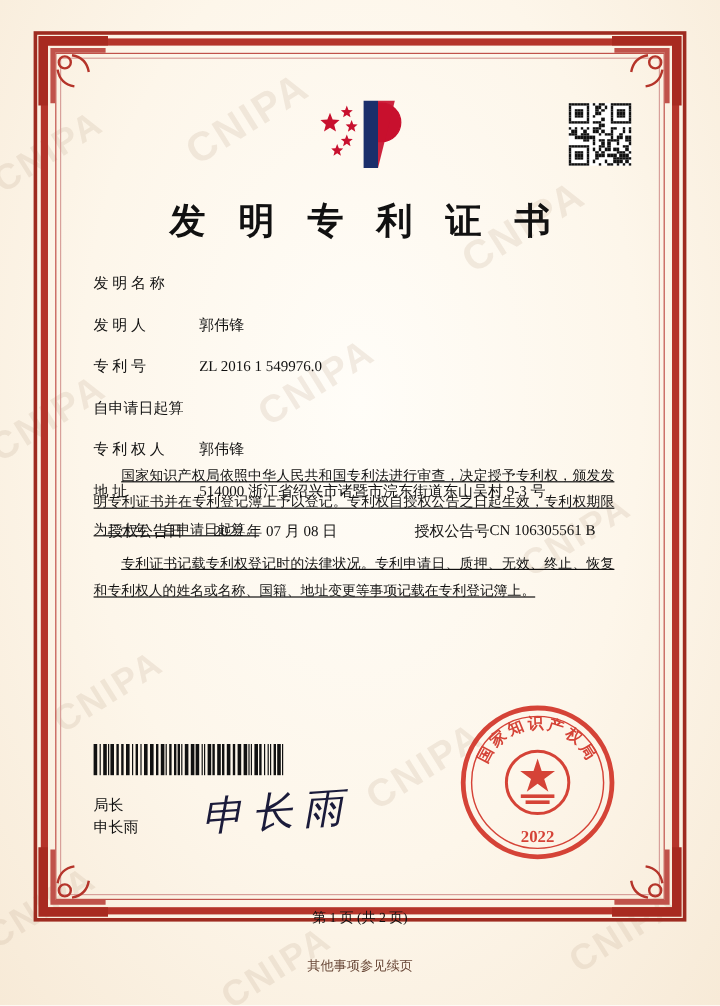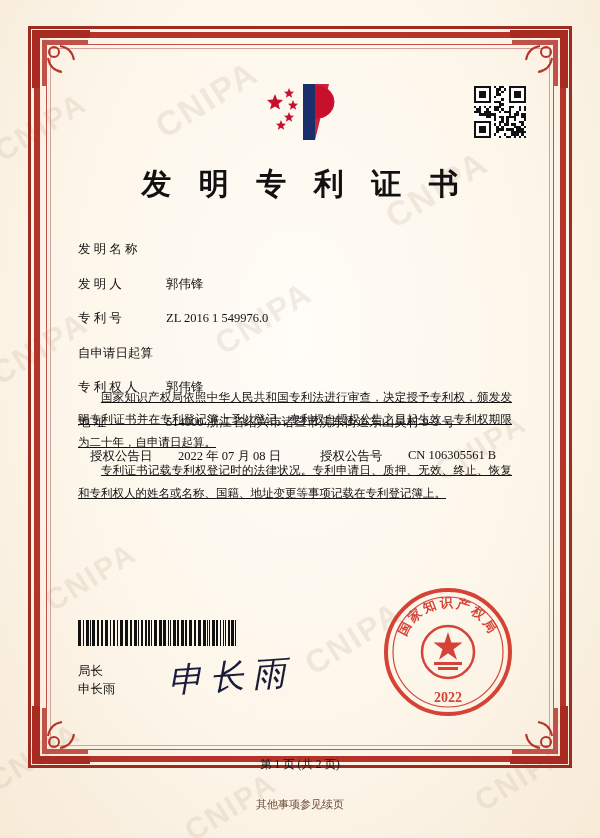--- a/index.html
+++ b/index.html
@@ -138,40 +138,41 @@
     font-weight: bold;
     color: #111;
     text-indent: 10px;
     font-family: "Liberation Serif", serif;
   }
 
   .fields {
     position: absolute;
     left: 22px;
     right: 16px;
-    top: 185px;
+    top: 172px;
     font-size: 12.5px;
     color: #111;
   }
   .field-row {
     display: flex;
     align-items: baseline;
     margin-bottom: 17.5px;
   }
   .f-label {
     width: 88px;
     flex: none;
     letter-spacing: 0px;
   }
   .f-value {
     flex: 1;
   }
   .f-inline2 {
     display: flex;
     flex: 1;
+    text-align: right;
   }
   .f-inline2 .half-label {
     width: 88px;
     flex: none;
   }
   .grant-left { width: 230px; flex: none; display: flex; margin-left: 12px; }
   .grant-left .gl-lab { width: 88px; flex: none; letter-spacing: 0; }
 
   .paras {
     position: absolute;

